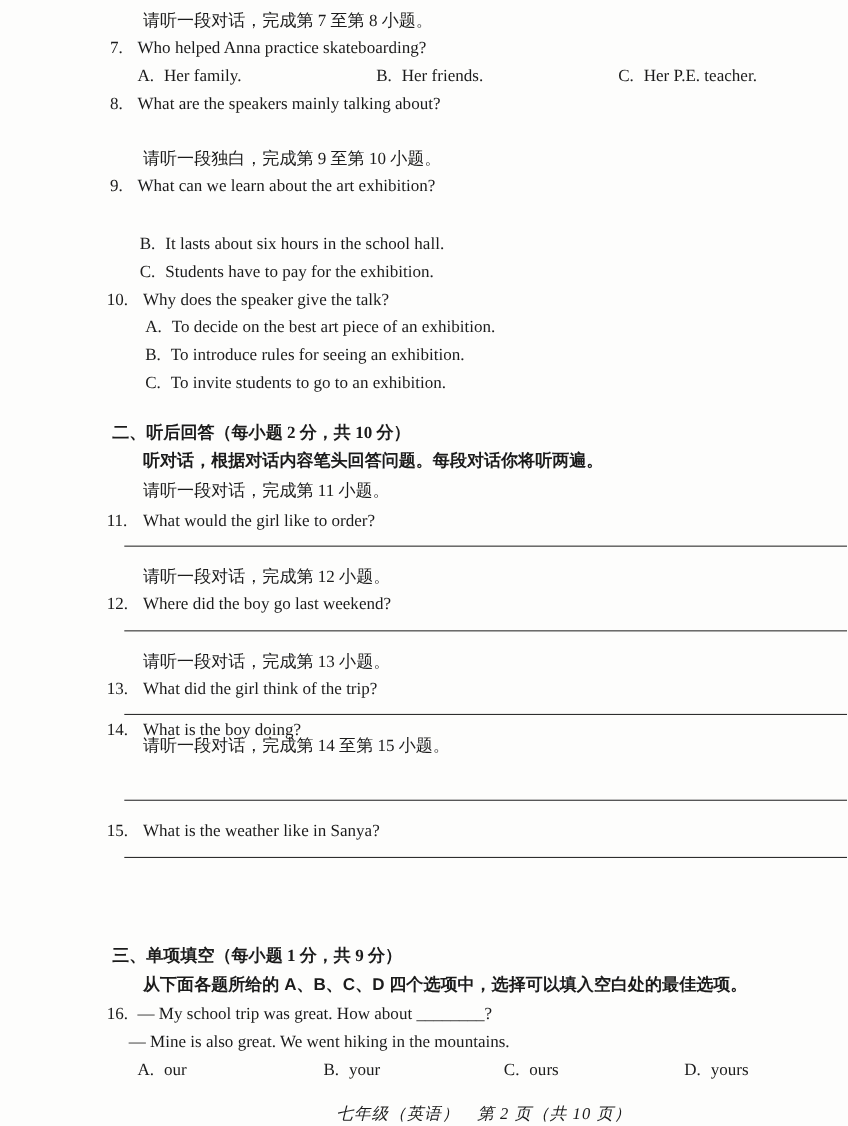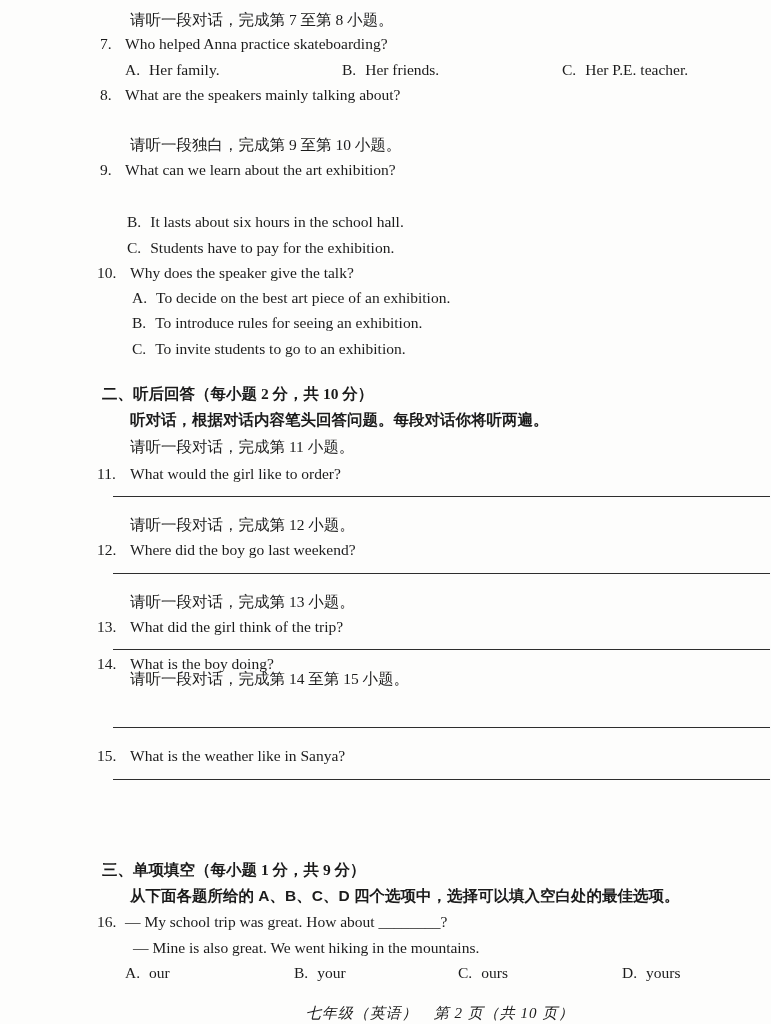--- a/index.html
+++ b/index.html
@@ -142,21 +142,21 @@
   </div>
   <div class="row" style="top:884px">
     <span class="cnb" style="left:118px">从下面各题所给的 A、B、C、D 四个选项中，选择可以填入空白处的最佳选项。</span>
   </div>
 
   <div class="row" style="top:910px">
     <span class="qnum" style="left:85px">16.</span>
     <span style="left:113px">— My school trip was great. How about ________?</span>
   </div>
   <div class="row" style="top:936px">
-    <span style="left:121px">— Mine is also great. We went hiking in the mountains.</span>
+    <span style="left:105px">— Mine is also great. We went hiking in the mountains.</span>
   </div>
   <div class="row" style="top:961px">
     <span class="opt" style="left:113px"><span class="lbl">A.</span><span>our</span></span>
     <span class="opt" style="left:282px"><span class="lbl">B.</span><span>your</span></span>
     <span class="opt" style="left:446px"><span class="lbl">C.</span><span>ours</span></span>
     <span class="opt" style="left:610px"><span class="lbl">D.</span><span>yours</span></span>
   </div>
 
   <div class="row crow" style="top:1001px">
     <span class="footer-text">七年级（英语）　第 2 页（共 10 页）</span>

